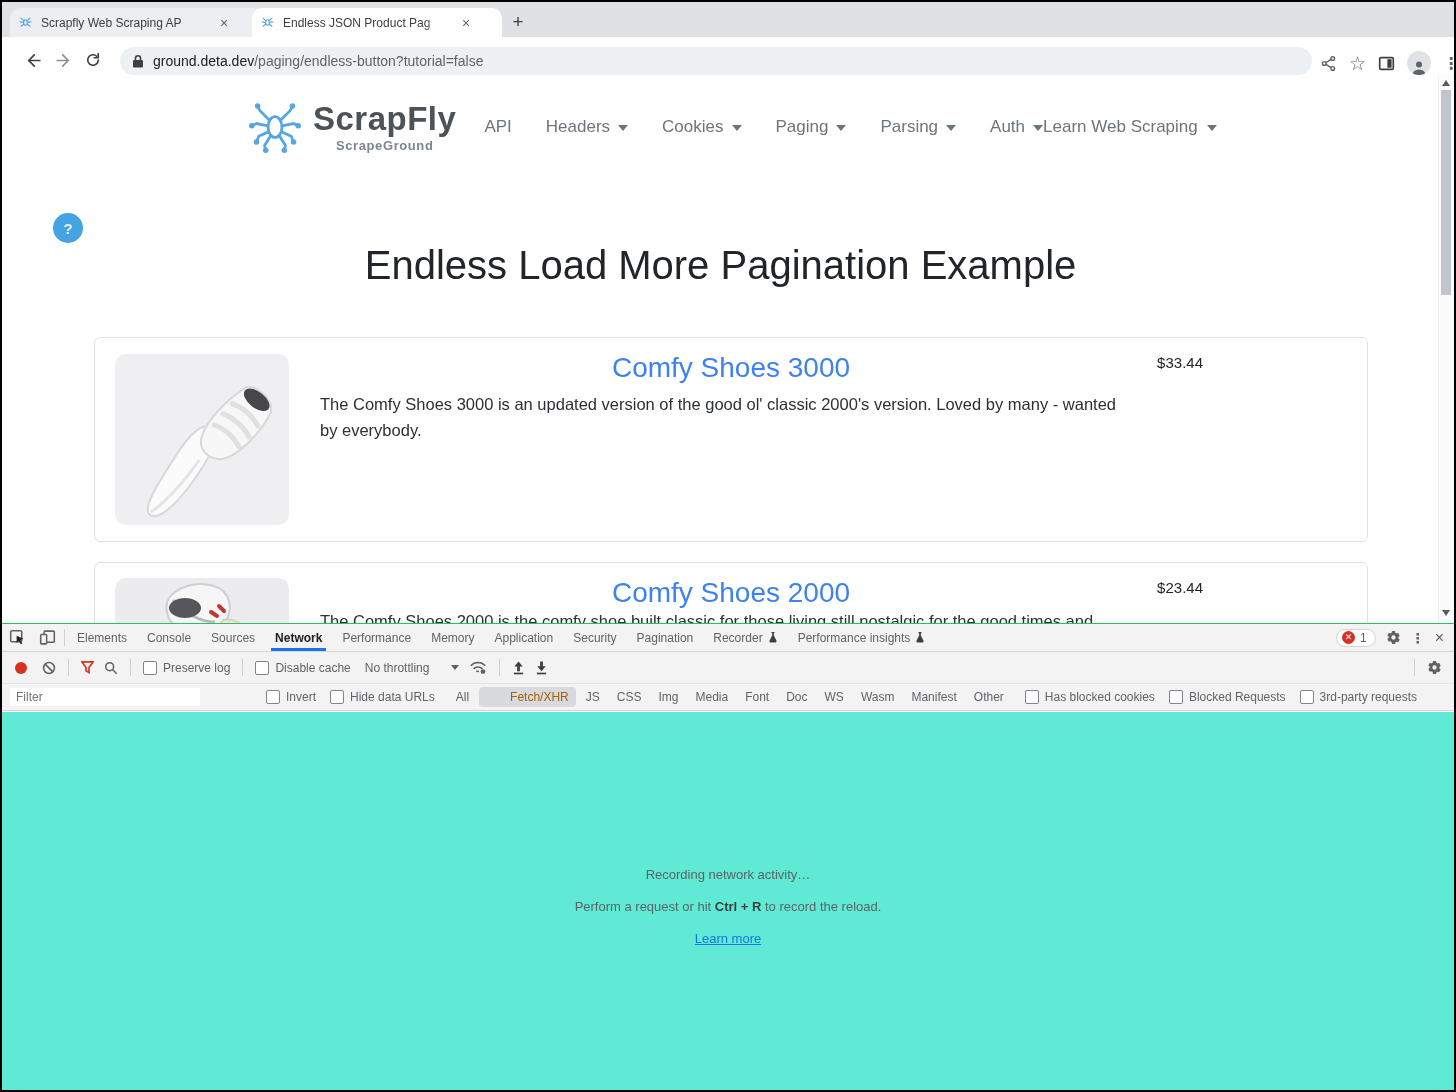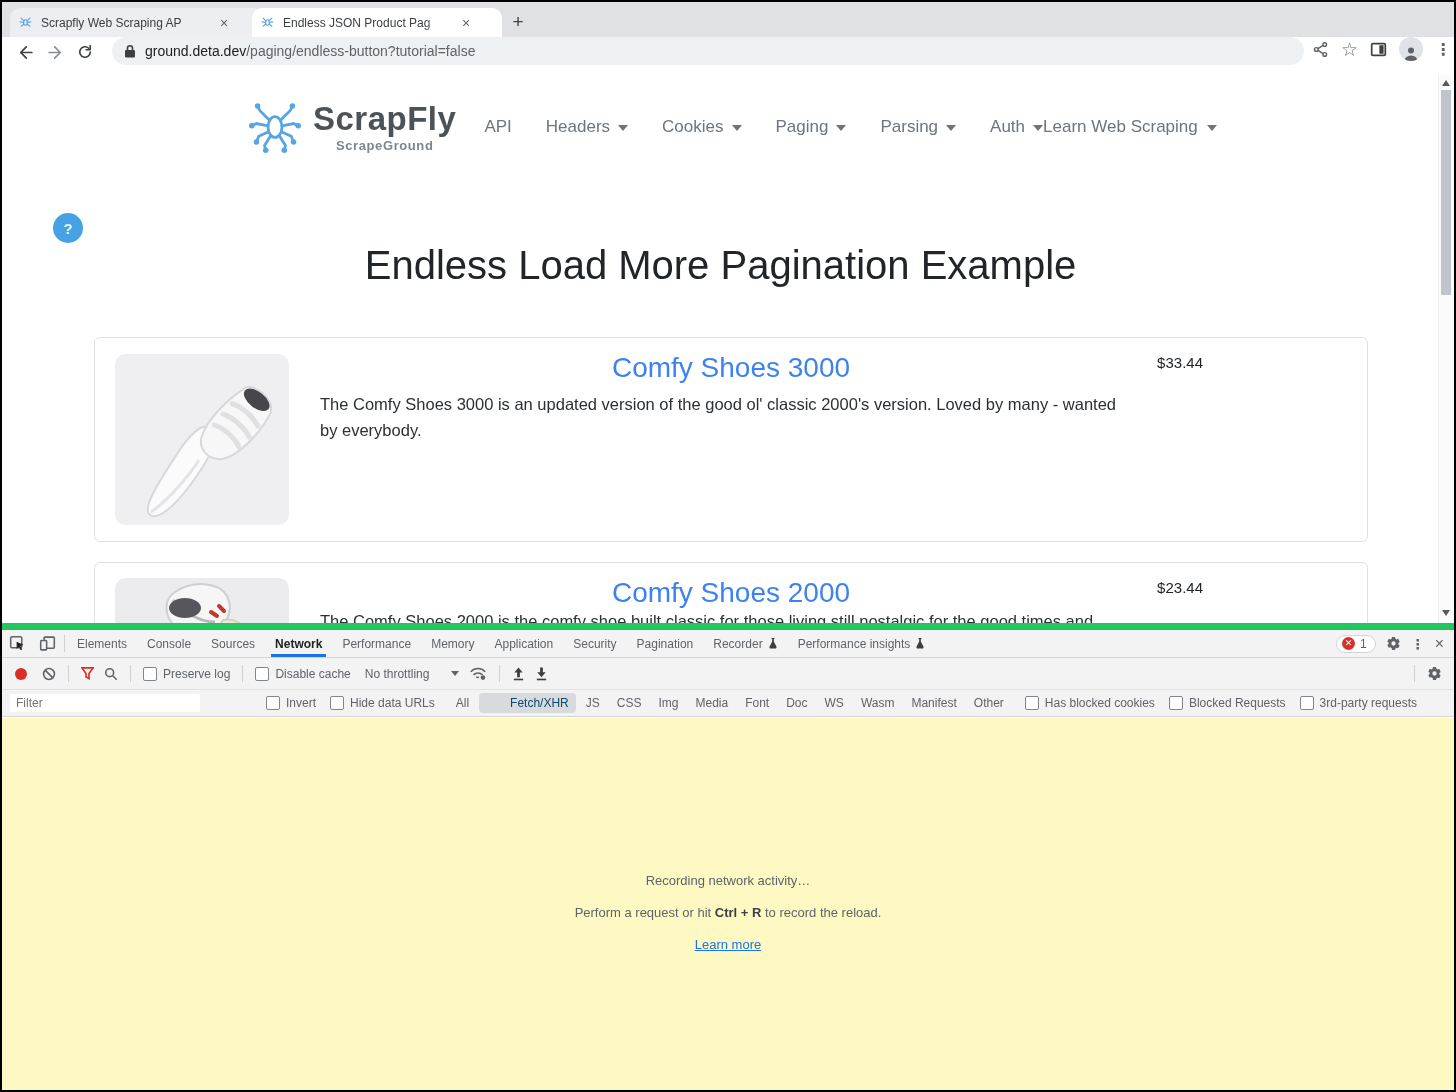--- a/index.html
+++ b/index.html
@@ -14,21 +14,21 @@
   .tab.t1{left:8px;width:238px;background:#eceef1;}
   .tab.t2{left:250px;width:234px;background:#ffffff;}
   .tab .ttl{font-size:12px;color:#3c4043;white-space:nowrap;overflow:hidden;max-width:168px;position:relative;flex:1;}
   .tab .fade{position:absolute;right:0;top:0;bottom:0;width:26px;}
   .tab.t1 .fade{background:linear-gradient(to right,rgba(236,238,241,0),#eceef1);}
   .tab.t2 .fade{background:linear-gradient(to right,rgba(255,255,255,0),#fff);}
   .tclose{font-size:14px;color:#5f6368;line-height:14px;padding:1px 3px;border-radius:50%;}
   .newtab{position:absolute;left:503px;top:7px;width:26px;height:26px;border-radius:50%;
           font-size:19px;color:#444;display:flex;align-items:center;justify-content:center;}
   .toolbar{position:absolute;top:35px;left:0;right:0;height:38px;background:#fff;
-           display:flex;align-items:flex-start;}
+           display:flex;align-items:flex-end;padding-left:8px;}
   .navbtn{width:30px;height:30px;display:flex;align-items:center;justify-content:center;border-radius:50%;flex:0 0 auto;}
   .navbtn:first-child{margin-left:8px;}
   .urlbar{margin-left:12px;height:28px;flex:0 0 1168px;background:#eef1f3;border-radius:14px;
           display:flex;align-items:center;padding:0 12px;gap:9px;}
   .urltext{font-size:14px;color:#202124;white-space:nowrap;}
   .urltext .path{color:#5f6368;}
   .chromeicons{display:flex;align-items:center;margin-left:8px;gap:12px;}
   .glyph{color:#5f6368;}
   .avatar{width:24px;height:24px;border-radius:50%;background:#dfe2e6;display:flex;align-items:flex-end;justify-content:center;overflow:hidden;}
 
@@ -58,21 +58,21 @@
         border:1px solid #dee2e6;border-radius:6px;}
   .card.c1{top:262px;}
   .card.c2{top:487px;}
   .prodimg{position:absolute;left:20px;top:16px;width:174px;height:171px;border-radius:10px;overflow:hidden;}
   .prodtitle{position:absolute;left:0;right:0;top:14px;text-align:center;font-size:28px;color:#3e82f0;}
   .prodprice{position:absolute;right:164px;top:16px;font-size:15px;color:#212529;}
   .proddesc{position:absolute;left:225px;top:54px;width:800px;font-size:16.5px;line-height:1.55;color:#2b3035;}
   .card.c2 .proddesc{top:46px;}
 
   
-  .devtools{position:absolute;left:0;right:0;top:621px;bottom:0;background:#fff;border-top:7px solid #22c55e;
+  .devtools{position:absolute;left:0;right:0;top:621px;bottom:0;background:#fff;border-top:1px solid #22c55e;
             font-size:12px;color:#5f6368;}
   .dt-tabbar{height:27px;background:#f3f3f4;border-bottom:1px solid #d5d5d5;display:flex;align-items:stretch;}
   .dt-iconbtn{display:flex;align-items:center;justify-content:center;width:30px;flex:0 0 auto;}
   .vdiv{width:1px;background:#d0d0d0;margin:5px 2px;}
   .dt-tab{display:flex;align-items:center;gap:5px;padding:0 10px;white-space:nowrap;position:relative;color:#5f6368;}
   .dt-tab.sel{color:#202124;font-weight:bold;}
   .dt-tab.sel::after{content:"";position:absolute;left:6px;right:6px;bottom:0;height:3px;background:#1a73e8;}
   .dt-right{margin-left:auto;display:flex;align-items:center;gap:10px;padding-right:10px;}
   .errbadge{display:flex;align-items:center;gap:5px;border:1px solid #d5d5d5;background:#fff;border-radius:10px;
             padding:1px 8px 1px 5px;color:#5f6368;}
@@ -85,23 +85,23 @@
   .chk{width:12px;height:12px;border:1px solid #80868b;border-radius:2px;background:#fff;flex:0 0 auto;}
   .chkgroup{display:flex;align-items:center;gap:6px;white-space:nowrap;}
   .throttle{display:flex;align-items:center;gap:22px;white-space:nowrap;margin-left:4px;}
   .dcaret{width:0;height:0;border-left:4px solid transparent;border-right:4px solid transparent;border-top:5px solid #5f6368;}
   .dt-gear-right{margin-left:auto;display:flex;align-items:center;gap:10px;padding-right:12px;}
   .dt-filterrow{height:26px;background:#f3f3f4;border-bottom:1px solid #d5d5d5;display:flex;align-items:center;
                 padding-left:8px;gap:14px;}
   .filterinput{width:178px;height:18px;border:none;background:#fff;border-radius:2px;font-size:12px;
                padding:0 6px;color:#333;outline:none;}
   .pill{padding:3px 7px;border-radius:4px;white-space:nowrap;color:#5f6368;}
-  .pill.sel{background:#d8dade;color:#0c4a6e;padding-left:31px;}
+  .pill.sel{background:#d8dade;color:#a16207;padding-left:31px;}
   .pills{display:flex;align-items:center;gap:3px;}
-  .dt-content{position:absolute;left:0;right:0;top:88px;bottom:0;background:#fef9c3;
+  .dt-content{position:absolute;left:0;right:0;top:88px;bottom:0;background:#5eead4;
               display:flex;flex-direction:column;align-items:center;padding-top:155px;gap:17px;font-size:13px;color:#5f6368;}
   .dt-content b{color:#3c4043;}
   .learnmore{color:#1a73e8;text-decoration:underline;font-size:13px;}
   svg{display:block;}
 </style>
 </head>
 <body>
 
 <div class="window">
 

